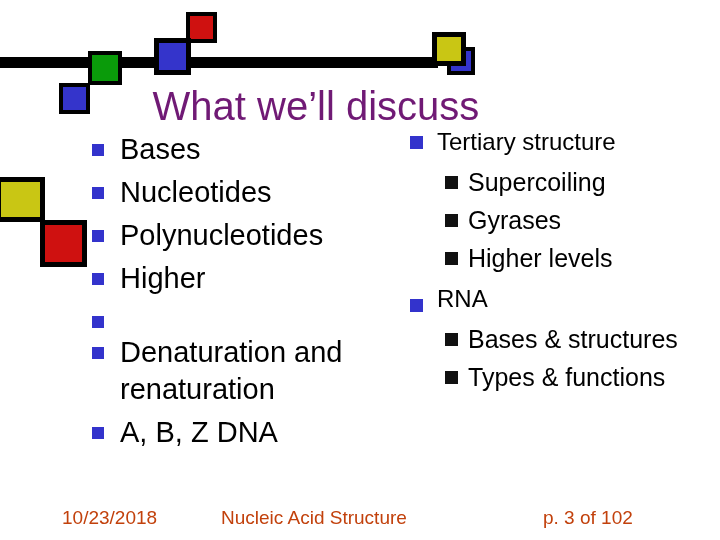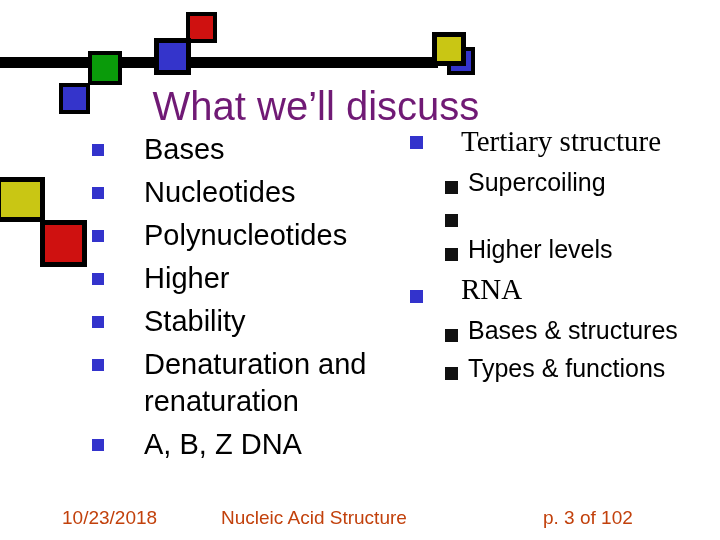--- a/index.html
+++ b/index.html
@@ -25,25 +25,25 @@
   
   .title{
     position:absolute;left:36px;top:84px;width:560px;
     text-align:center;font-size:40px;line-height:44px;color:#701a75;
     white-space:nowrap;
   }
   
   .col-left{position:absolute;left:92px;top:131px;width:290px;}
   .col-right{position:absolute;left:410px;top:123px;width:300px;}
   .item{display:flex;align-items:flex-start;margin-bottom:6px;}
-  .item .txt{font-size:29px;line-height:37px;margin-left:24px;}
+  .item .txt{font-size:29px;line-height:37px;}
   .b-blue{flex:0 0 auto;width:12px;height:12px;background:#3333cc;margin:13px 16px 0 0;}
-  .h-item .txt{font-size:29px;line-height:37px;white-space:nowrap;font-family:Liberation Serif, serif;}
+  .h-item .txt{font-size:24px;line-height:37px;white-space:nowrap;}
   .h-item .b-blue{width:13px;height:13px;margin:13px 14px 0 0;}
-  .sub-item{display:flex;align-items:center;margin:0 0 6px 35px;}
+  .sub-item{display:flex;align-items:flex-start;margin:0 0 6px 35px;}
   .sub-item .txt{font-size:25px;line-height:32px;white-space:nowrap;}
   .b-black{flex:0 0 auto;width:13px;height:13px;background:#111111;margin:10px 10px 0 0;}
   .sec-gap{margin-top:5px;align-items:center;}
   
   .footer span{position:absolute;top:507px;font-size:19px;line-height:22px;color:#c2410c;white-space:nowrap;}
   .f-date{left:62px;}
   .f-center{left:221px;}
   .f-page{left:543px;}
 </style>
 </head>
@@ -75,21 +75,20 @@
     <div class="item">
       <span class="b-blue"></span>
       <span class="txt">Polynucleotides</span>
     </div>
     <div class="item">
       <span class="b-blue"></span>
       <span class="txt">Higher</span>
     </div>
     <div class="item">
       <span class="b-blue"></span>
-      <span class="txt">Stability</span>
     </div>
     <div class="item">
       <span class="b-blue"></span>
       <span class="txt" style="width:232px;">Denaturation and renaturation</span>
     </div>
     <div class="item">
       <span class="b-blue"></span>
       <span class="txt">A, B, Z DNA</span>
     </div>
   </div>
@@ -98,20 +97,21 @@
     <div class="item h-item">
       <span class="b-blue"></span>
       <span class="txt">Tertiary structure</span>
     </div>
     <div class="sub-item">
       <span class="b-black"></span>
       <span class="txt">Supercoiling</span>
     </div>
     <div class="sub-item">
       <span class="b-black"></span>
+      <span class="txt">Gyrases</span>
     </div>
     <div class="sub-item">
       <span class="b-black"></span>
       <span class="txt">Higher levels</span>
     </div>
 
     <div class="item h-item sec-gap">
       <span class="b-blue"></span>
       <span class="txt">RNA</span>
     </div>

